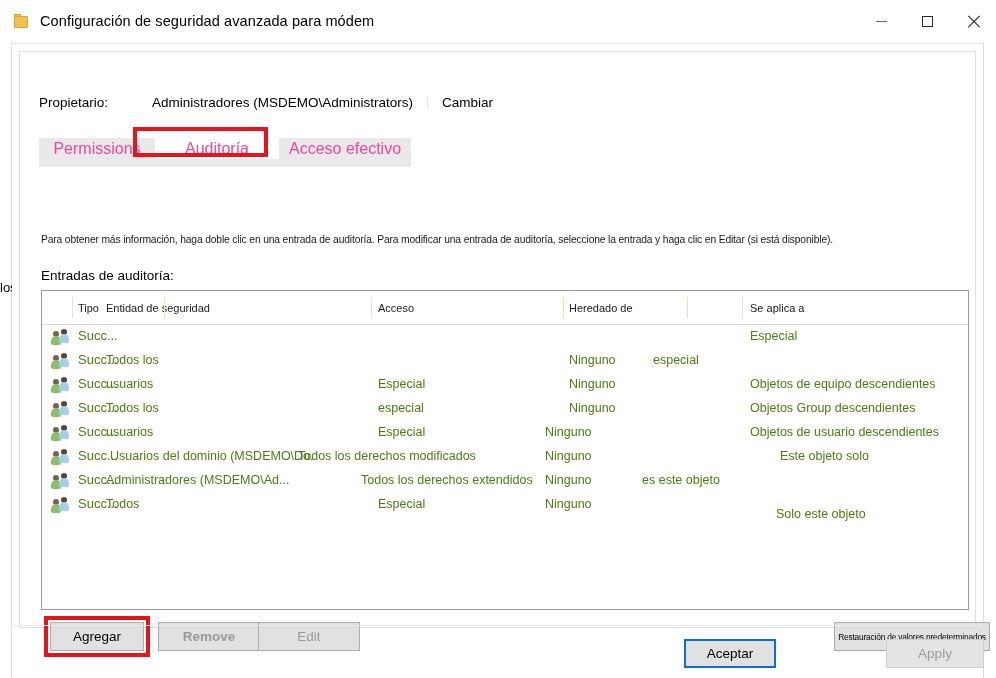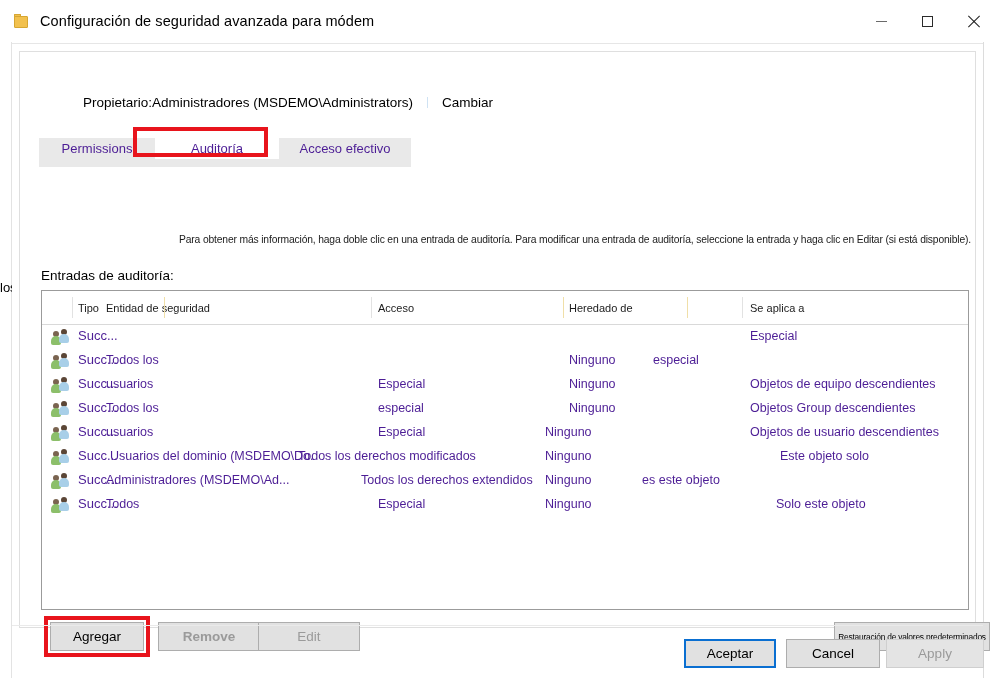--- a/index.html
+++ b/index.html
@@ -79,21 +79,20 @@
     position: absolute; left: 984px; top: 42px; width: 12px; height: 636px;
     background: #ffffff;
   }
 
   
   .dialog {
     position: absolute; left: 12px; top: 43px;
     width: 971px; height: 635px;
     background: #ffffff;
     border-top: 1px solid #e6e6e6;
-    text-align: right;
   }
   .dlg-inner {
     position: absolute; left: 7px; top: 7px;
     width: 957px; height: 577px;
     background: #ffffff;
     border: 1px solid #dfdfdf;
   }
 
   
   .owner-row {
@@ -115,21 +114,21 @@
     position: absolute; left: 19px; top: 86px;
     width: 920px; height: 29px;
   }
   .tabstrip-bg {
     position: absolute; left: 0; top: 0; width: 372px; height: 29px;
     background: #e9e9e9; border-bottom: 1px solid #e9e9e9;
   }
   .tab {
     position: absolute; top: 0; height: 21px;
     display: flex; align-items: center; justify-content: center;
-    font-size: 13px; color: #4c1d95; background: transparent;
+    font-size: 16px; color: #ec4899; background: transparent;
     white-space: nowrap; cursor: pointer;
   }
   .tab.active { background: #ffffff; }
   .tab-permissions { left: 0; width: 116px; }
   .tab-auditoria   { left: 116px; width: 124px; }
   .tab-efectivo    { left: 240px; width: 132px; }
 
   .red-box-tab {
     position: absolute; left: 133px; top: 127px;
     width: 135px; height: 30px;
@@ -168,21 +167,21 @@
   .th-divider {
     position: absolute; top: 6px; width: 1px; height: 21px; background: #e2e2e2;
   }
   .th-divider.faint { background: #f0dfa8; }
 
   .row {
     position: relative; height: 24px; width: 100%;
   }
   .cell {
     position: absolute; top: 4px;
-    font-size: 12.5px; color: #4c1d95; white-space: nowrap;
+    font-size: 12.5px; color: #4d7c0f; white-space: nowrap;
   }
   .cell.type { top: 3px; font-size: 13px; }
 
   
   .usr-icon {
     position: absolute; left: 9px; top: 4px;
     width: 20px; height: 16px;
   }
   .usr-icon .p1, .usr-icon .p2 { position: absolute; }
   .usr-icon .p1 { left: 0px;  top: 2px; }
@@ -428,35 +427,34 @@
                 </div>
                 <div class="p2">
                   <div class="head"></div>
                   <div class="body"></div>
                 </div>
               </div>
               <div class="cell type" style="left: 36px;">Succ...</div>
               <div class="cell" style="left: 64px;">Todos</div>
               <div class="cell" style="left: 336px;">Especial</div>
               <div class="cell" style="left: 503px;">Ninguno</div>
-              <div class="cell" style="left: 734px;">Solo este objeto</div>
+              <div class="cell" style="left: 734px; margin-top: 10px;">Solo este objeto</div>
             </div>
           </div>
       </div>
 
       <div class="btn btn-agregar">Agregar</div>
       <div class="btn btn-remove disabled">Remove</div>
       <div class="btn btn-edit disabled">Edit</div>
       <div class="btn btn-restore">Restauración de valores predeterminados</div>
 
       <div class="red-box-agregar"></div>
     </div>
 
     <div class="footer-sep" style="left:0; top:581px; width:971px;"></div>
   </div>
 
   <div class="red-box-tab"></div>
 
   <div class="btn btn-aceptar">Aceptar</div>
-  <div class="btn btn-cancel">Cancel</div>
   <div class="btn btn-apply disabled">Apply</div>
 
 </div>
 
 </body></html>

